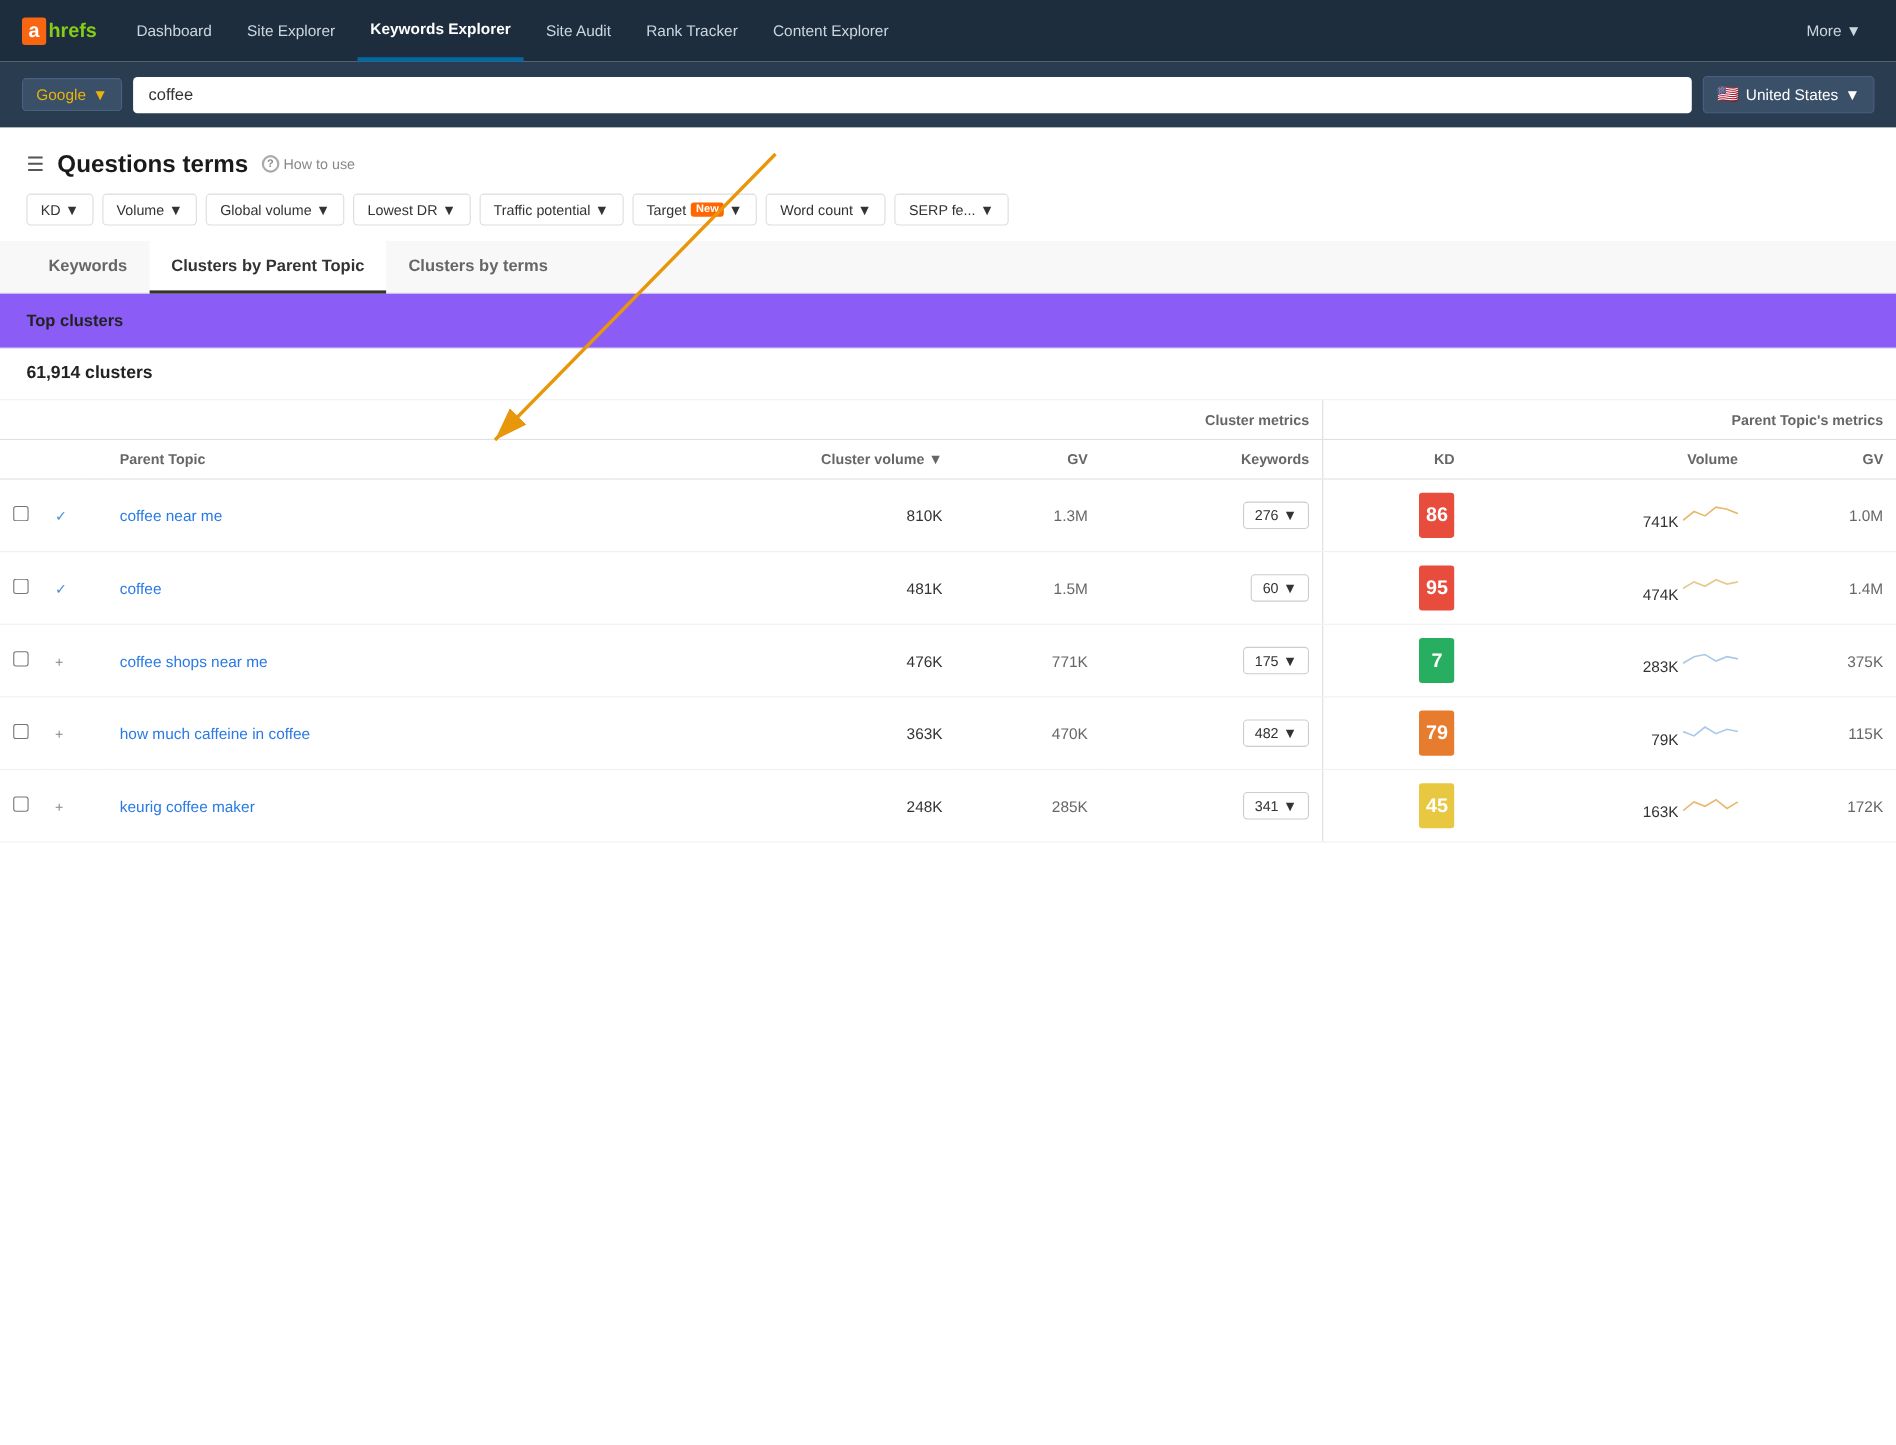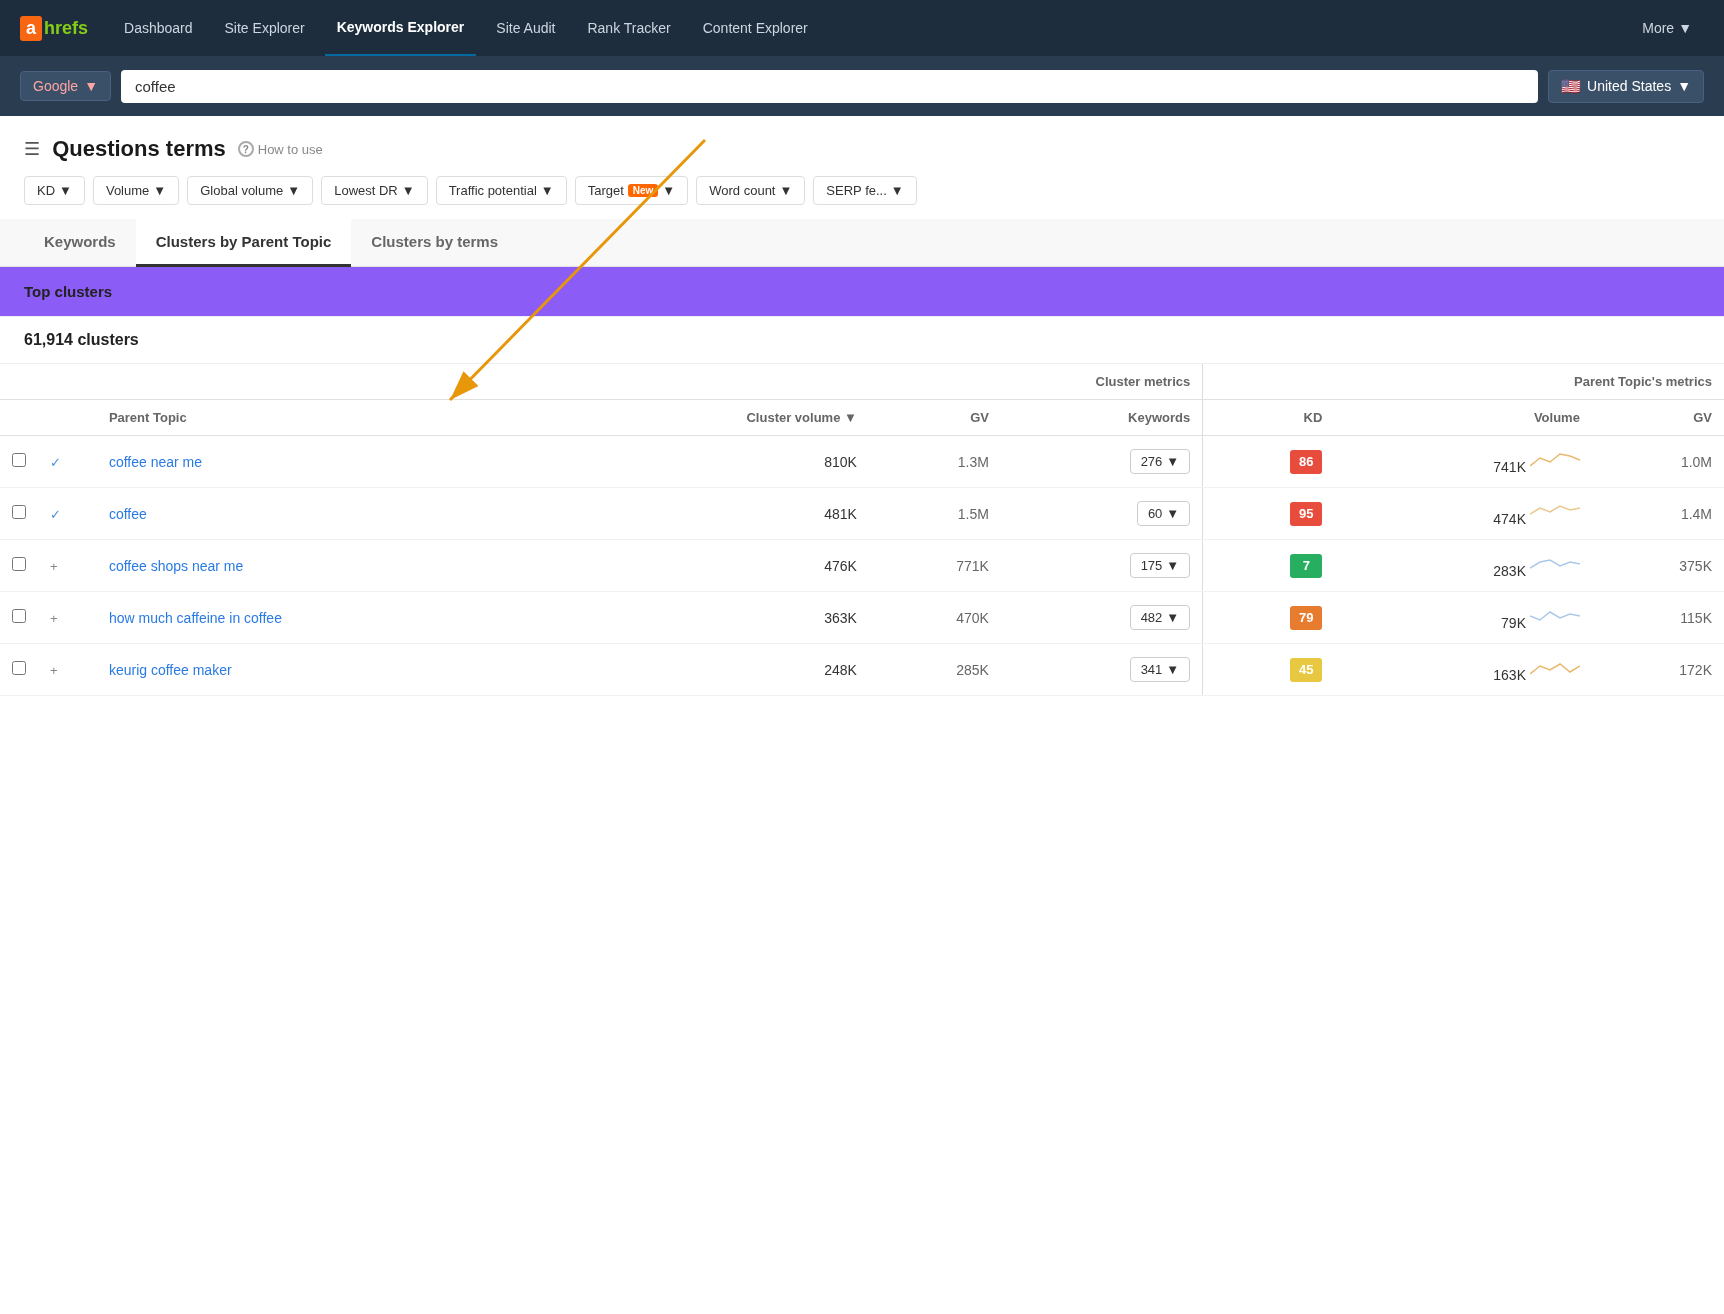--- a/index.html
+++ b/index.html
@@ -20,38 +20,38 @@
     .logo-a {
       background: #f96611; color: white; font-weight: 900; font-size: 18px;
       padding: 2px 6px; border-radius: 3px; margin-right: 2px;
     }
     .logo-hrefs { color: #84cc16; font-weight: 700; font-size: 18px; }
     .nav-item {
       color: #ccd6e0; font-size: 14px; padding: 0 12px; height: 56px;
       display: flex; align-items: center; cursor: pointer; text-decoration: none;
       white-space: nowrap;
     }
-    .nav-item.active { color: white; border-bottom: 2px solid #0369a1; font-weight: 600; }
+    .nav-item.active { color: white; border-bottom: 4px solid #0369a1; font-weight: 600; }
     .nav-spacer { flex: 1; }
     .nav-more {
       color: #ccd6e0; font-size: 14px; padding: 0 12px; height: 44px;
       display: flex; align-items: center; cursor: pointer; gap: 4px;
     }
 
     
     .search-bar {
       background: #2a3d50;
       display: flex;
       align-items: center;
       padding: 10px 20px;
       gap: 10px;
       height: 60px;
     }
     .google-btn {
-      background: #3a5068; border: 1px solid #4a6080; color: #fca5a5;
+      background: #3a5068; border: 1px solid #4a6080; color: #eab308;
       padding: 6px 12px; border-radius: 4px; cursor: pointer;
       display: flex; align-items: center; gap: 6px; font-size: 14px;
     }
     .search-input-wrap {
       flex: 1; background: white; border-radius: 4px; padding: 8px 14px;
       font-size: 15px; color: #333;
     }
     .country-btn {
       background: #3a5068; border: 1px solid #4a6080; color: white;
       padding: 6px 12px; border-radius: 4px; cursor: pointer;
@@ -147,21 +147,21 @@
 
     .metrics-header {
       color: #999; font-size: 12px; font-weight: 400; text-align: right;
     }
     .metrics-separator { border-left: 1px solid #ddd; }
 
     .keyword-link { color: #2a7ae4; text-decoration: none; font-size: 14px; }
 
     .kd-badge {
       display: inline-flex; align-items: center; justify-content: center;
-      width: 32px; height: 24px; border-radius: 3px; font-size: 13px; font-weight: 700; color: white;
+      width: 32px; height: 41px; border-radius: 3px; font-size: 18px; font-weight: 700; color: white;
     }
 
     .keywords-btn {
       display: inline-flex; align-items: center; gap: 4px; padding: 4px 10px;
       border: 1px solid #ccc; border-radius: 4px; background: white; cursor: pointer;
       font-size: 13px; color: #333;
     }
 
     .check-icon { color: #4a90d9; font-size: 13px; }
     .plus-icon { color: #888; font-size: 13px; }

